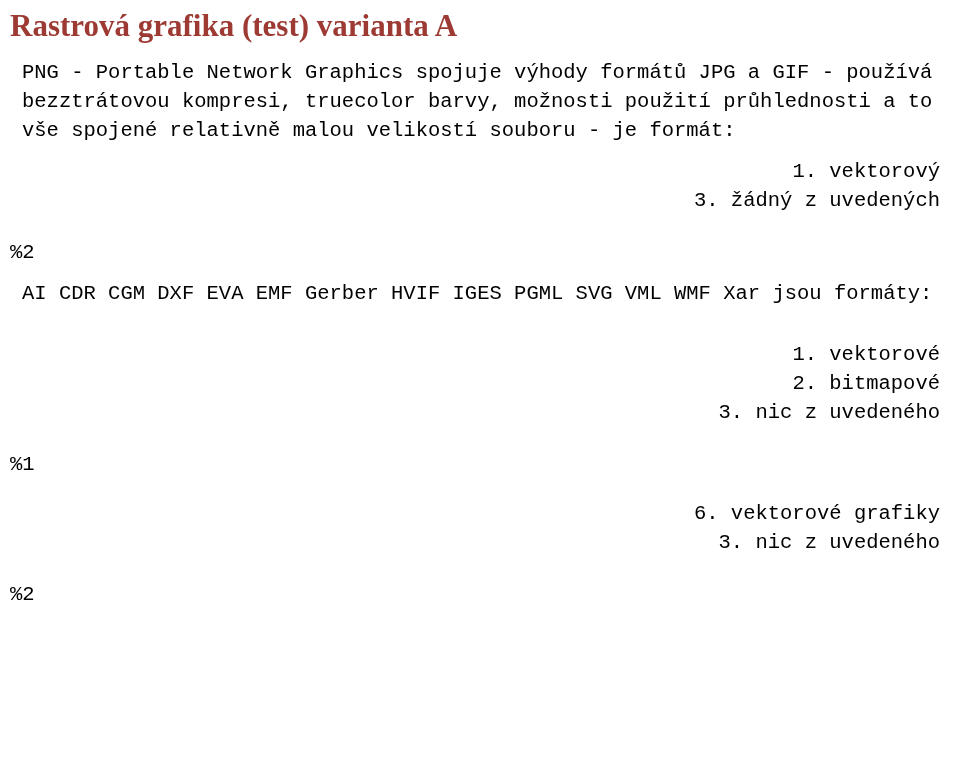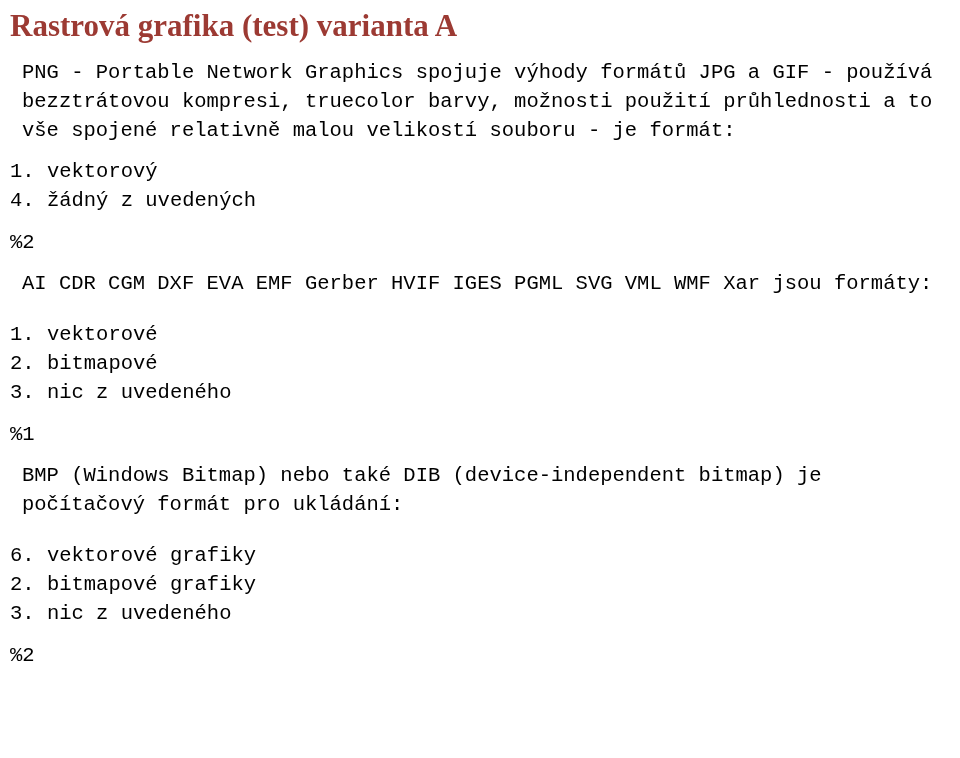--- a/index.html
+++ b/index.html
@@ -38,22 +38,23 @@
     line-height: 29px;
     margin: 12px;
     white-space: pre-wrap;
     word-break: normal;
   }
   .para.bold {
     font-weight: normal;
   }
   .qlist {
     list-style: none;
-    margin: 0;
+    margin: 10px;
     padding: 0;
+    text-align: right;
   }
   .qlist li {
     font-family: "Liberation Mono", "DejaVu Sans Mono", monospace;
     font-size: 20.5px;
     line-height: 29px;
     white-space: pre;
   }
   .marker {
     font-family: "Liberation Mono", "DejaVu Sans Mono", monospace;
     font-size: 20.5px;
@@ -75,43 +76,41 @@
 <body>
 
 <div class="page">
 
   <h1 class="doc-title">Rastrová grafika (test) varianta A</h1>
 
   <div class="block">
     <p class="para">PNG - Portable Network Graphics spojuje výhody formátů JPG a GIF - používá bezztrátovou kompresi, truecolor barvy, možnosti použití průhlednosti a to vše spojené relativně malou velikostí souboru - je formát:</p>
     <ol class="qlist">
       <li>1. vektorový</li>
-      <li>4. žádný z uvedených</li>
+      <li>3. žádný z uvedených</li>
     </ol>
     <div class="spacer"></div>
     <p class="marker">%2</p>
   </div>
 
   <div class="block">
     <p class="para bold">AI CDR CGM DXF EVA EMF Gerber HVIF IGES PGML SVG VML WMF Xar jsou formáty:</p>
     <div class="spacer-sm"></div>
     <ol class="qlist">
       <li>1. vektorové</li>
       <li>2. bitmapové</li>
       <li>3. nic z uvedeného</li>
     </ol>
     <div class="spacer"></div>
     <p class="marker">%1</p>
   </div>
 
   <div class="block">
-    <p class="para bold">BMP (Windows Bitmap) nebo také DIB (device-independent bitmap) je počítačový formát pro ukládání:</p>
     <div class="spacer-sm"></div>
     <ol class="qlist">
       <li>6. vektorové grafiky</li>
-      <li>2. bitmapové grafiky</li>
       <li>3. nic z uvedeného</li>
     </ol>
     <div class="spacer"></div>
     <p class="marker">%2</p>
   </div>
 
 </div>
 
 </body></html>

